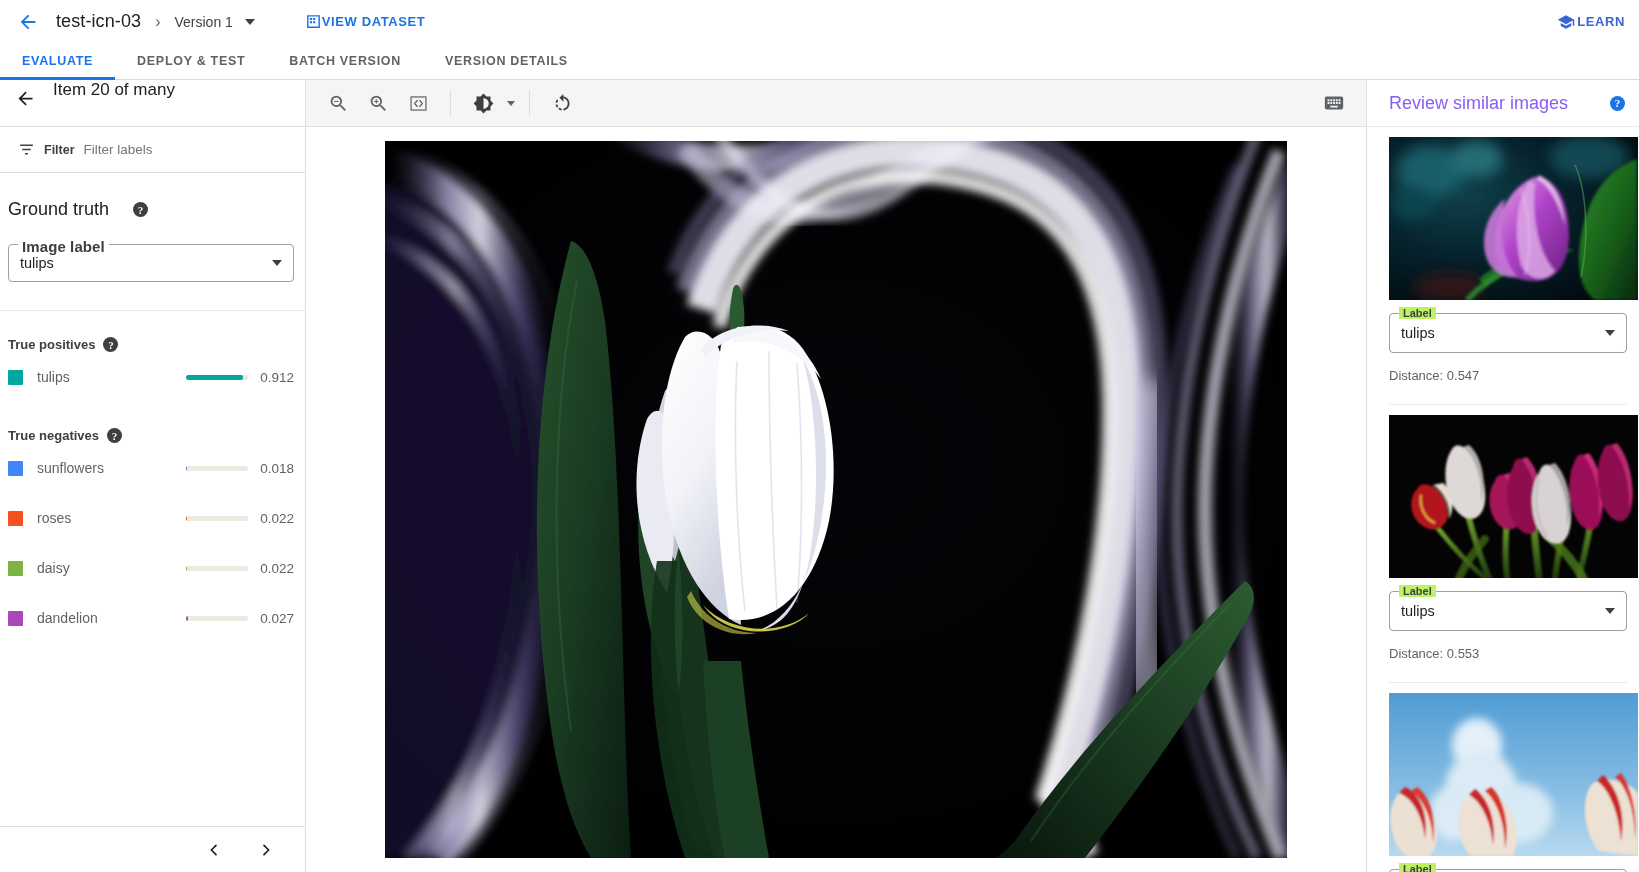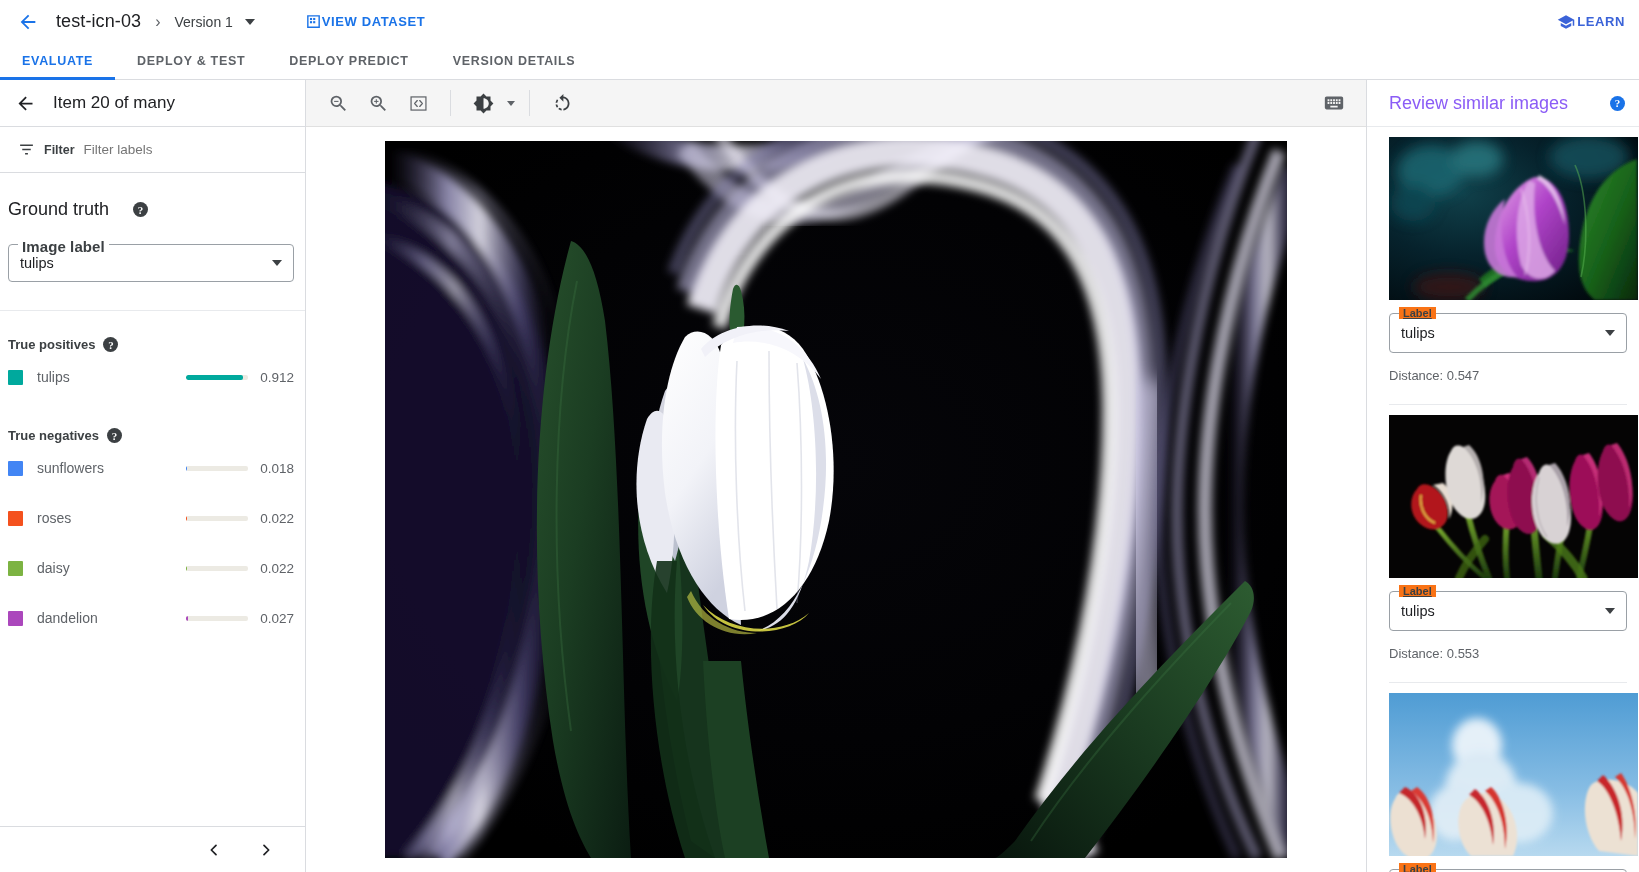--- a/index.html
+++ b/index.html
@@ -73,21 +73,21 @@
 
   
   .leftpanel {
     width: 306px; flex: 0 0 306px;
     border-right: 1px solid #dadce0;
     display: flex; flex-direction: column;
     background: #fff; min-height: 0;
   }
   .lp-header {
     height: 47px; flex: 0 0 47px;
-    display: flex; align-items: center;
+    display: flex; 
     border-bottom: 1px solid #dadce0; padding-left: 7px;
   }
   .lp-header-title { font-size: 17px; color: #202124; margin-left: 10px; }
   .lp-filter {
     height: 46px; flex: 0 0 46px;
     display: flex; align-items: center;
     border-bottom: 1px solid #dadce0; padding-left: 18px; gap: 9px;
   }
   .filter-label { font-size: 12.5px; font-weight: bold; color: #3c4043; }
   .filter-input {
@@ -204,21 +204,21 @@
     width: 249px; height: 163px; margin-left: 22px; overflow: hidden;
     position: relative; background: #000;
   }
   .sim-field {
     position: relative; margin: 13px 12px 0 22px; height: 40px;
     border: 1px solid #9aa0a6; border-radius: 4px;
     display: flex; align-items: center; padding: 0 11px; cursor: pointer;
   }
   .sim-field .legend {
     position: absolute; top: -7px; left: 9px; padding: 0 4px;
-    background: #f97316; font-size: 11px; color: #3c4043; font-weight: bold; text-decoration: underline;
+    background: #bef264; font-size: 11px; color: #3c4043; font-weight: bold;
   }
   .sim-field .value { font-size: 14.5px; color: #202124; }
   .sim-field .dd {
     position: absolute; right: 11px; width: 0; height: 0;
     border-left: 5px solid transparent; border-right: 5px solid transparent;
     border-top: 6px solid #3c4043;
   }
   .sim-dist { font-size: 13px; color: #5f6368; margin: 15px 0 0 22px; }
   .sim-sep { height: 1px; background: #e8eaed; margin: 21px 12px 0 22px; }
 
@@ -257,21 +257,21 @@
       <svg width="18" height="18" viewBox="0 0 24 24" fill="currentColor">
         <path d="M12 3L1 9l11 6 9-4.91V17h2V9L12 3zM5 13.18v4L12 21l7-3.82v-4L12 17l-7-3.82z"></path>
       </svg>
       <span>LEARN</span>
     </div>
   </div>
 
   <div class="tabbar">
     <div class="tab active">EVALUATE</div>
     <div class="tab">DEPLOY &amp; TEST</div>
-    <div class="tab">DEPLOY PREDICT</div>
+    <div class="tab">BATCH VERSION</div>
     <div class="tab">VERSION DETAILS</div>
   </div>
 
   <div class="body-row">
 
     <div class="leftpanel">
 
       <div class="lp-header">
         <div class="icon-btn">
           <svg width="21" height="21" viewBox="0 0 24 24" fill="#202124">

